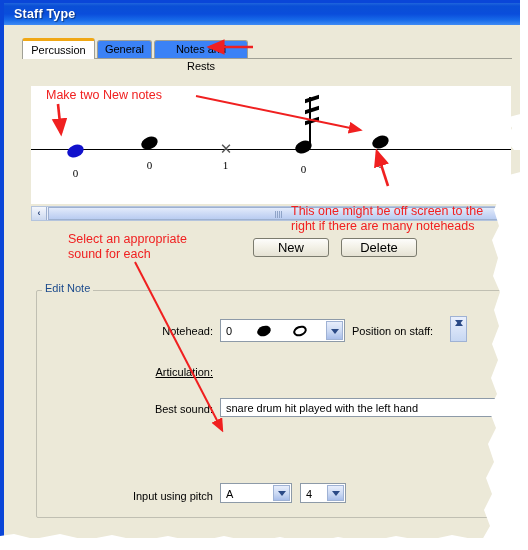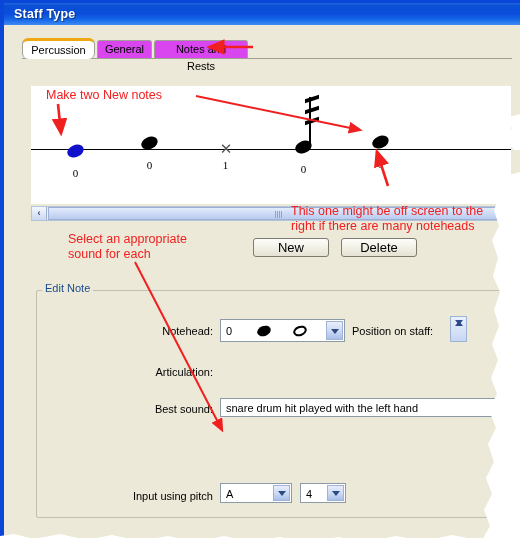--- a/index.html
+++ b/index.html
@@ -36,21 +36,21 @@
 
   .client{
     position:absolute;left:4px;top:25px;width:512px;height:510px;
     background:#ece9d8;
   }
 
   
   .tabstrip{position:absolute;left:14px;top:10px;height:20px;}
   .tab{
     position:absolute;top:2px;height:18px;box-sizing:border-box;
-    background:#d946ef;border:1px solid #a0a095;border-bottom:none;
+    background:#3b82f6;border:1px solid #a0a095;border-bottom:none;
     border-radius:3px 3px 0 0;
     font-size:11px;line-height:17px;text-align:center;color:#000;
     padding:0 6px;
   }
   .tab.active{
     top:0;height:21px;line-height:19px;
     background:#ffffff;border:1px solid #a0a095;border-bottom:none;
     border-top:3px solid #f0a714;
     z-index:5;
   }
@@ -175,21 +175,21 @@
 
   <div class="dialog">
 
     <div class="titlebar">
       <span>Staff Type</span>
     </div>
 
     <div class="client">
 
       <div class="tabstrip">
-        <div class="tab active" style="left:0;width:73px;border-radius:6px;">
+        <div class="tab active" style="left:0;width:73px;">
           <span>Percussion</span>
         </div>
         <div class="tab" style="left:75px;width:55px;">
           <span>General</span>
         </div>
         <div class="tab" style="left:132px;width:94px;">
           <span>Notes and Rests</span>
         </div>
       </div>
       <div style="position:absolute;left:14px;top:30px;width:490px;height:1px;background:#a0a095;"></div>
@@ -251,21 +251,21 @@
         <span class="mini-hollow" style="left:72px;top:6px;"></span>
         <span class="arrowbtn"></span>
       </div>
 
       <div class="lbl" style="left:344px;top:297px;width:95px;text-align:left;">Position on staff:</div>
       <div class="spinner" style="left:442px;top:288px;width:17px;height:26px;">
         <div class="up"></div>
         <div class="dn"></div>
       </div>
 
-      <div class="lbl" style="left:100px;top:338px;width:105px;">Articulation:</div>
+      <div class="lbl" style="left:100px;top:338px;width:105px;text-decoration:underline;">Articulation:</div>
 
       <div class="lbl" style="left:90px;top:375px;width:115px;">Best sound:</div>
       <div class="textfield" style="left:212px;top:370px;width:300px;height:19px;">
         <span class="val">snare drum hit played with the left hand</span>
       </div>
 
 
       <div class="lbl" style="left:95px;top:462px;width:110px;">Input using pitch</div>
       <div class="combo" style="left:212px;top:455px;width:72px;height:20px;">
         <span class="val">A</span>

